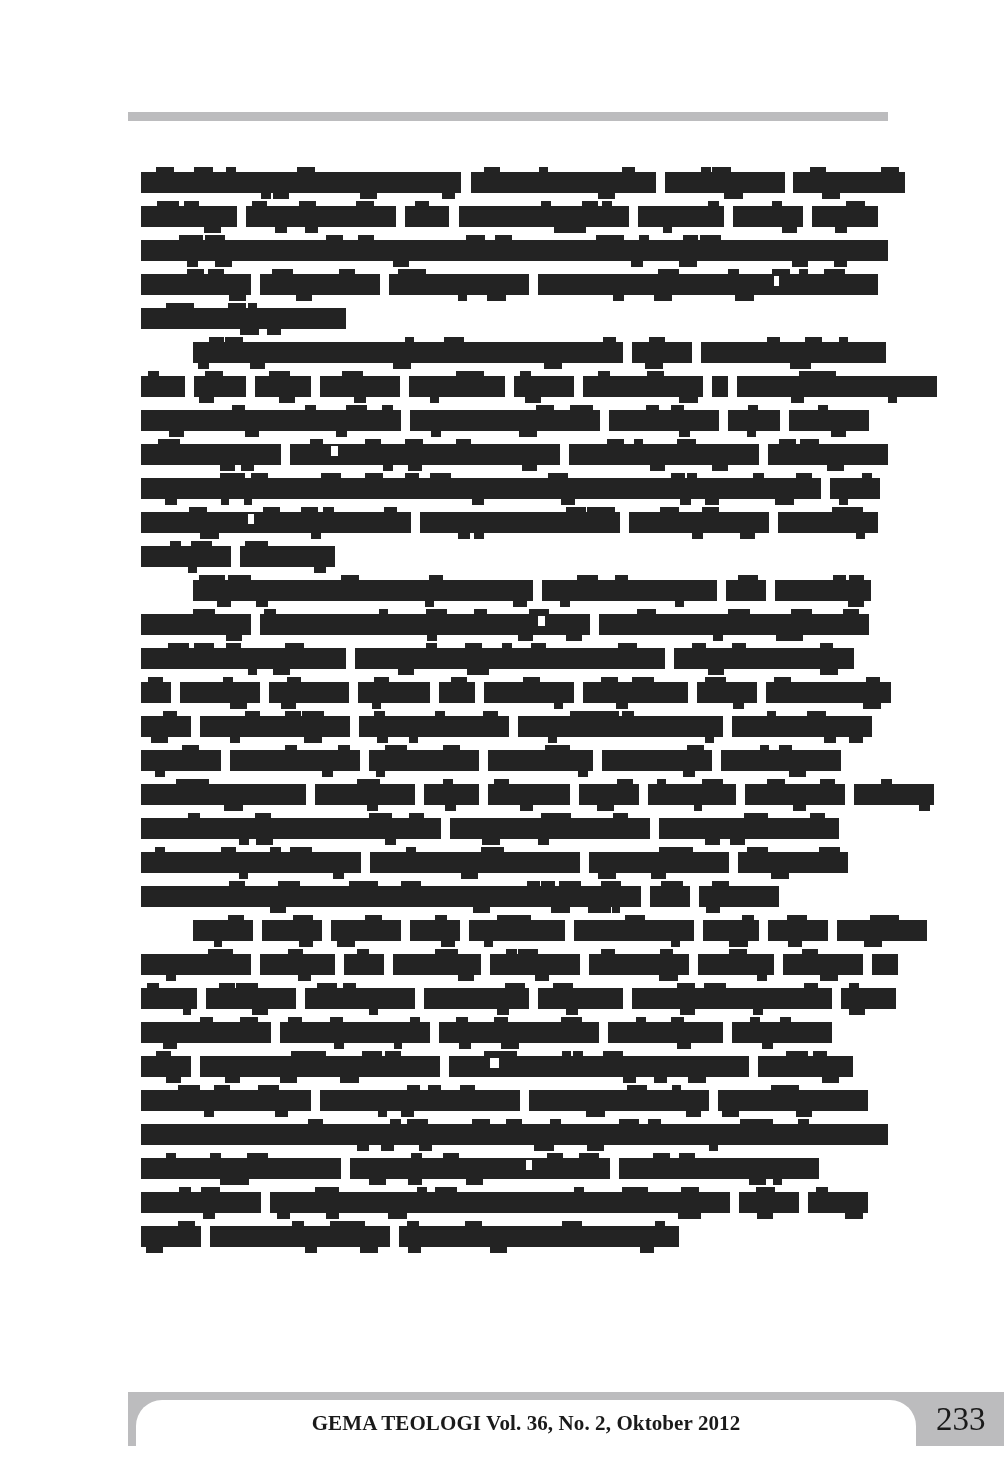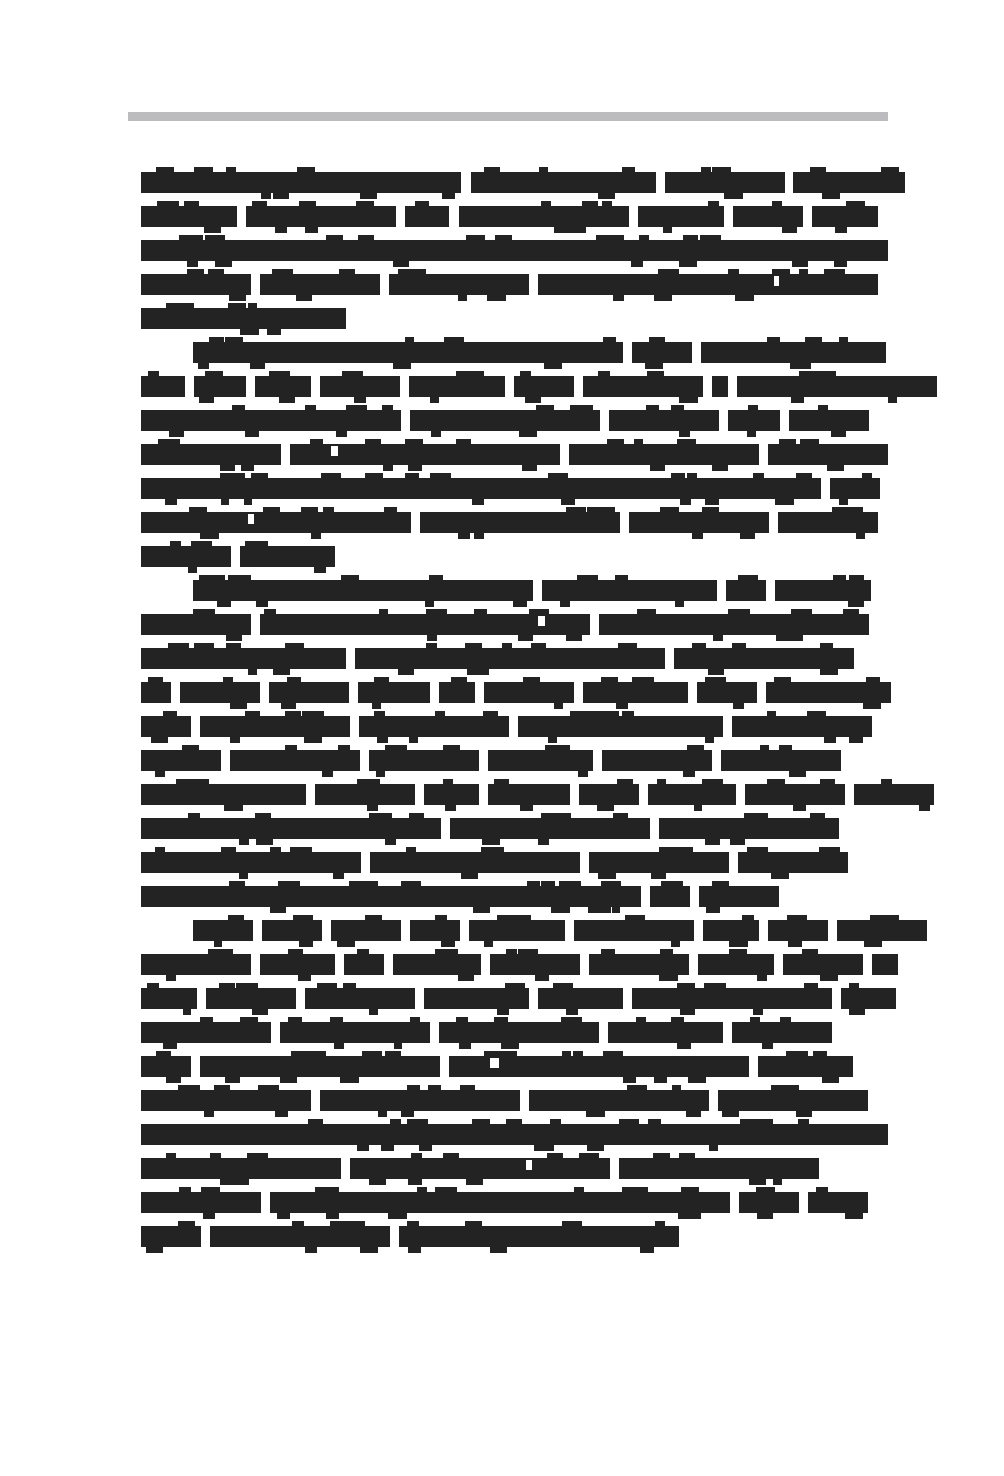--- a/index.html
+++ b/index.html
@@ -208,14 +208,20 @@
         <div class="line"><span class="rw" style="width: 130px; background: rgb(35, 35, 35);"></span><span class="nub-a" style="width: 13px; left: 59px; background: rgb(35, 35, 35);"></span><span class="nub-a" style="width: 18px; left: 99px; background: rgb(35, 35, 35);"></span><span class="nub-d" style="width: 14px; left: 22px; background: rgb(35, 35, 35);"></span><span class="gap" style="width: 9px;"></span><span class="rw" style="width: 150px; background: rgb(35, 35, 35);"></span><span class="nub-a" style="width: 14px; left: 147px; background: rgb(35, 35, 35);"></span><span class="nub-a" style="width: 10px; left: 269px; background: rgb(35, 35, 35);"></span><span class="nub-a" style="width: 13px; left: 189px; background: rgb(35, 35, 35);"></span><span class="nub-d" style="width: 10px; left: 193px; background: rgb(35, 35, 35);"></span><span class="nub-d" style="width: 8px; left: 253px; background: rgb(35, 35, 35);"></span><span class="gap" style="width: 9px;"></span><span class="rw" style="width: 160px; background: rgb(35, 35, 35);"></span><span class="nub-a" style="width: 12px; left: 315px; background: rgb(35, 35, 35);"></span><span class="nub-a" style="width: 14px; left: 353px; background: rgb(35, 35, 35);"></span><span class="nub-a" style="width: 21px; left: 420px; background: rgb(35, 35, 35);"></span><span class="nub-d" style="width: 18px; left: 360px; background: rgb(35, 35, 35);"></span><span class="nub-d" style="width: 12px; left: 318px; background: rgb(35, 35, 35);"></span><span class="gap" style="width: 9px;"></span><span class="rw" style="width: 115px; background: rgb(35, 35, 35);"></span><span class="nub-a" style="width: 13px; left: 530px; background: rgb(35, 35, 35);"></span><span class="nub-a" style="width: 10px; left: 495px; background: rgb(35, 35, 35);"></span><span class="nub-d" style="width: 14px; left: 536px; background: rgb(35, 35, 35);"></span><span class="gap" style="width: 9px;"></span><span class="rw" style="width: 100px; background: rgb(35, 35, 35);"></span><span class="nub-a" style="width: 11px; left: 639px; background: rgb(35, 35, 35);"></span><span class="nub-a" style="width: 10px; left: 609px; background: rgb(35, 35, 35);"></span><span class="nub-d" style="width: 11px; left: 621px; background: rgb(35, 35, 35);"></span></div>
         <div class="line"><span class="rw" style="width: 50px; background: rgb(35, 35, 35);"></span><span class="nub-a" style="width: 15px; left: 15px; background: rgb(35, 35, 35);"></span><span class="nub-d" style="width: 15px; left: 25px; background: rgb(35, 35, 35);"></span><span class="gap" style="width: 9px;"></span><span class="rw" style="width: 240px; background: rgb(35, 35, 35);"></span><span class="nub-a" style="width: 16px; left: 244px; background: rgb(35, 35, 35);"></span><span class="nub-a" style="width: 20px; left: 221px; background: rgb(35, 35, 35);"></span><span class="nub-a" style="width: 21px; left: 164px; background: rgb(35, 35, 35);"></span><span class="nub-a" style="width: 17px; left: 150px; background: rgb(35, 35, 35);"></span><span class="nub-d" style="width: 15px; left: 84px; background: rgb(35, 35, 35);"></span><span class="nub-d" style="width: 17px; left: 139px; background: rgb(35, 35, 35);"></span><span class="nub-d" style="width: 19px; left: 199px; background: rgb(35, 35, 35);"></span><span class="gap" style="width: 9px;"></span><span class="rw" style="width: 300px; background: rgb(35, 35, 35);"></span><span class="nub-a" style="width: 10px; left: 432px; background: rgb(35, 35, 35);"></span><span class="nub-a" style="width: 21px; left: 355px; background: rgb(35, 35, 35);"></span><span class="nub-a" style="width: 20px; left: 462px; background: rgb(35, 35, 35);"></span><span class="nub-a" style="width: 9px; left: 421px; background: rgb(35, 35, 35);"></span><span class="nub-a" style="width: 14px; left: 343px; background: rgb(35, 35, 35);"></span><span class="nub-d" style="width: 13px; left: 482px; background: rgb(35, 35, 35);"></span><span class="nub-d" style="width: 13px; left: 513px; background: rgb(35, 35, 35);"></span><span class="nub-d" style="width: 18px; left: 547px; background: rgb(35, 35, 35);"></span><span class="notch" style="width: 9px; left: 349px;"></span><span class="gap" style="width: 9px;"></span><span class="rw" style="width: 95px; background: rgb(35, 35, 35);"></span><span class="nub-a" style="width: 22px; left: 645px; background: rgb(35, 35, 35);"></span><span class="nub-a" style="width: 14px; left: 672px; background: rgb(35, 35, 35);"></span><span class="nub-d" style="width: 17px; left: 681px; background: rgb(35, 35, 35);"></span></div>
         <div class="line"><span class="rw" style="width: 170px; background: rgb(35, 35, 35);"></span><span class="nub-a" style="width: 21px; left: 117px; background: rgb(35, 35, 35);"></span><span class="nub-a" style="width: 22px; left: 37px; background: rgb(35, 35, 35);"></span><span class="nub-a" style="width: 16px; left: 73px; background: rgb(35, 35, 35);"></span><span class="nub-d" style="width: 13px; left: 134px; background: rgb(35, 35, 35);"></span><span class="nub-d" style="width: 10px; left: 63px; background: rgb(35, 35, 35);"></span><span class="gap" style="width: 9px;"></span><span class="rw" style="width: 200px; background: rgb(35, 35, 35);"></span><span class="nub-a" style="width: 13px; left: 266px; background: rgb(35, 35, 35);"></span><span class="nub-a" style="width: 13px; left: 287px; background: rgb(35, 35, 35);"></span><span class="nub-a" style="width: 15px; left: 319px; background: rgb(35, 35, 35);"></span><span class="nub-d" style="width: 13px; left: 260px; background: rgb(35, 35, 35);"></span><span class="nub-d" style="width: 9px; left: 237px; background: rgb(35, 35, 35);"></span><span class="gap" style="width: 9px;"></span><span class="rw" style="width: 180px; background: rgb(35, 35, 35);"></span><span class="nub-a" style="width: 9px; left: 531px; background: rgb(35, 35, 35);"></span><span class="nub-a" style="width: 14px; left: 492px; background: rgb(35, 35, 35);"></span><span class="nub-a" style="width: 10px; left: 486px; background: rgb(35, 35, 35);"></span><span class="nub-d" style="width: 15px; left: 545px; background: rgb(35, 35, 35);"></span><span class="nub-d" style="width: 19px; left: 445px; background: rgb(35, 35, 35);"></span><span class="gap" style="width: 9px;"></span><span class="rw" style="width: 150px; background: rgb(35, 35, 35);"></span><span class="nub-a" style="width: 16px; left: 637px; background: rgb(35, 35, 35);"></span><span class="nub-a" style="width: 19px; left: 639px; background: rgb(35, 35, 35);"></span><span class="nub-a" style="width: 15px; left: 630px; background: rgb(35, 35, 35);"></span><span class="nub-d" style="width: 16px; left: 655px; background: rgb(35, 35, 35);"></span><span class="nub-d" style="width: 17px; left: 581px; background: rgb(35, 35, 35);"></span></div>
         <div class="line"><span class="rw" style="width: 747px; background: rgb(35, 35, 35);"></span><span class="nub-a" style="width: 20px; left: 266px; background: rgb(35, 35, 35);"></span><span class="nub-a" style="width: 11px; left: 409px; background: rgb(35, 35, 35);"></span><span class="nub-a" style="width: 12px; left: 331px; background: rgb(35, 35, 35);"></span><span class="nub-a" style="width: 13px; left: 507px; background: rgb(35, 35, 35);"></span><span class="nub-a" style="width: 17px; left: 615px; background: rgb(35, 35, 35);"></span><span class="nub-a" style="width: 20px; left: 478px; background: rgb(35, 35, 35);"></span><span class="nub-a" style="width: 16px; left: 333px; background: rgb(35, 35, 35);"></span><span class="nub-a" style="width: 11px; left: 657px; background: rgb(35, 35, 35);"></span><span class="nub-a" style="width: 21px; left: 266px; background: rgb(35, 35, 35);"></span><span class="nub-a" style="width: 20px; left: 599px; background: rgb(35, 35, 35);"></span><span class="nub-a" style="width: 16px; left: 365px; background: rgb(35, 35, 35);"></span><span class="nub-a" style="width: 11px; left: 249px; background: rgb(35, 35, 35);"></span><span class="nub-a" style="width: 15px; left: 167px; background: rgb(35, 35, 35);"></span><span class="nub-d" style="width: 13px; left: 278px; background: rgb(35, 35, 35);"></span><span class="nub-d" style="width: 13px; left: 240px; background: rgb(35, 35, 35);"></span><span class="nub-d" style="width: 12px; left: 216px; background: rgb(35, 35, 35);"></span><span class="nub-d" style="width: 10px; left: 403px; background: rgb(35, 35, 35);"></span><span class="nub-d" style="width: 9px; left: 454px; background: rgb(35, 35, 35);"></span><span class="nub-d" style="width: 13px; left: 393px; background: rgb(35, 35, 35);"></span><span class="nub-d" style="width: 15px; left: 446px; background: rgb(35, 35, 35);"></span><span class="nub-d" style="width: 9px; left: 568px; background: rgb(35, 35, 35);"></span></div>
         <div class="line"><span class="rw" style="width: 200px; background: rgb(35, 35, 35);"></span><span class="nub-a" style="width: 11px; left: 69px; background: rgb(35, 35, 35);"></span><span class="nub-a" style="width: 10px; left: 25px; background: rgb(35, 35, 35);"></span><span class="nub-a" style="width: 21px; left: 106px; background: rgb(35, 35, 35);"></span><span class="nub-d" style="width: 16px; left: 79px; background: rgb(35, 35, 35);"></span><span class="nub-d" style="width: 13px; left: 95px; background: rgb(35, 35, 35);"></span><span class="gap" style="width: 9px;"></span><span class="rw" style="width: 260px; background: rgb(35, 35, 35);"></span><span class="nub-a" style="width: 20px; left: 438px; background: rgb(35, 35, 35);"></span><span class="nub-a" style="width: 16px; left: 406px; background: rgb(35, 35, 35);"></span><span class="nub-a" style="width: 11px; left: 270px; background: rgb(35, 35, 35);"></span><span class="nub-a" style="width: 16px; left: 302px; background: rgb(35, 35, 35);"></span><span class="nub-d" style="width: 17px; left: 228px; background: rgb(35, 35, 35);"></span><span class="nub-d" style="width: 14px; left: 267px; background: rgb(35, 35, 35);"></span><span class="nub-d" style="width: 17px; left: 325px; background: rgb(35, 35, 35);"></span><span class="notch" style="width: 6px; left: 385px;"></span><span class="gap" style="width: 9px;"></span><span class="rw" style="width: 200px; background: rgb(35, 35, 35);"></span><span class="nub-a" style="width: 14px; left: 538px; background: rgb(35, 35, 35);"></span><span class="nub-a" style="width: 12px; left: 542px; background: rgb(35, 35, 35);"></span><span class="nub-a" style="width: 17px; left: 512px; background: rgb(35, 35, 35);"></span><span class="nub-d" style="width: 17px; left: 608px; background: rgb(35, 35, 35);"></span><span class="nub-d" style="width: 9px; left: 632px; background: rgb(35, 35, 35);"></span></div>
         <div class="line"><span class="rw" style="width: 120px; background: rgb(35, 35, 35);"></span><span class="nub-a" style="width: 19px; left: 60px; background: rgb(35, 35, 35);"></span><span class="nub-a" style="width: 12px; left: 38px; background: rgb(35, 35, 35);"></span><span class="nub-d" style="width: 12px; left: 62px; background: rgb(35, 35, 35);"></span><span class="gap" style="width: 9px;"></span><span class="rw" style="width: 460px; background: rgb(35, 35, 35);"></span><span class="nub-a" style="width: 19px; left: 179px; background: rgb(35, 35, 35);"></span><span class="nub-a" style="width: 14px; left: 481px; background: rgb(35, 35, 35);"></span><span class="nub-a" style="width: 10px; left: 433px; background: rgb(35, 35, 35);"></span><span class="nub-a" style="width: 10px; left: 276px; background: rgb(35, 35, 35);"></span><span class="nub-a" style="width: 17px; left: 490px; background: rgb(35, 35, 35);"></span><span class="nub-a" style="width: 22px; left: 294px; background: rgb(35, 35, 35);"></span><span class="nub-a" style="width: 18px; left: 540px; background: rgb(35, 35, 35);"></span><span class="nub-a" style="width: 21px; left: 174px; background: rgb(35, 35, 35);"></span><span class="nub-d" style="width: 13px; left: 185px; background: rgb(35, 35, 35);"></span><span class="nub-d" style="width: 13px; left: 136px; background: rgb(35, 35, 35);"></span><span class="nub-d" style="width: 18px; left: 537px; background: rgb(35, 35, 35);"></span><span class="nub-d" style="width: 19px; left: 247px; background: rgb(35, 35, 35);"></span><span class="nub-d" style="width: 17px; left: 543px; background: rgb(35, 35, 35);"></span><span class="gap" style="width: 9px;"></span><span class="rw" style="width: 60px; background: rgb(35, 35, 35);"></span><span class="nub-a" style="width: 19px; left: 615px; background: rgb(35, 35, 35);"></span><span class="nub-d" style="width: 16px; left: 616px; background: rgb(35, 35, 35);"></span><span class="gap" style="width: 9px;"></span><span class="rw" style="width: 60px; background: rgb(35, 35, 35);"></span><span class="nub-a" style="width: 12px; left: 675px; background: rgb(35, 35, 35);"></span><span class="nub-d" style="width: 18px; left: 704px; background: rgb(35, 35, 35);"></span></div>
         <div class="line"><span class="rw" style="width: 60px; background: rgb(35, 35, 35);"></span><span class="nub-a" style="width: 17px; left: 37px; background: rgb(35, 35, 35);"></span><span class="nub-d" style="width: 17px; left: 5px; background: rgb(35, 35, 35);"></span><span class="gap" style="width: 9px;"></span><span class="rw" style="width: 180px; background: rgb(35, 35, 35);"></span><span class="nub-a" style="width: 22px; left: 189px; background: rgb(35, 35, 35);"></span><span class="nub-a" style="width: 12px; left: 151px; background: rgb(35, 35, 35);"></span><span class="nub-a" style="width: 21px; left: 203px; background: rgb(35, 35, 35);"></span><span class="nub-d" style="width: 12px; left: 164px; background: rgb(35, 35, 35);"></span><span class="nub-d" style="width: 18px; left: 219px; background: rgb(35, 35, 35);"></span><span class="gap" style="width: 9px;"></span><span class="rw" style="width: 280px; background: rgb(35, 35, 35);"></span><span class="nub-a" style="width: 13px; left: 426px; background: rgb(35, 35, 35);"></span><span class="nub-a" style="width: 10px; left: 514px; background: rgb(35, 35, 35);"></span><span class="nub-a" style="width: 12px; left: 266px; background: rgb(35, 35, 35);"></span><span class="nub-a" style="width: 17px; left: 324px; background: rgb(35, 35, 35);"></span><span class="nub-a" style="width: 20px; left: 421px; background: rgb(35, 35, 35);"></span><span class="nub-d" style="width: 13px; left: 267px; background: rgb(35, 35, 35);"></span><span class="nub-d" style="width: 17px; left: 349px; background: rgb(35, 35, 35);"></span><span class="nub-d" style="width: 14px; left: 499px; background: rgb(35, 35, 35);"></span></div>
       </div>
     </div>
 
+  <div class="footer">
+    <div class="footer-band"></div>
+    <div class="footer-white-box"></div>
+    <div class="footer-citation">GEMA TEOLOGI Vol. 36, No. 2, Oktober 2012</div>
+    <div class="footer-page-number">233</div>
+  </div>
 
 </div>
 
 </body></html>

